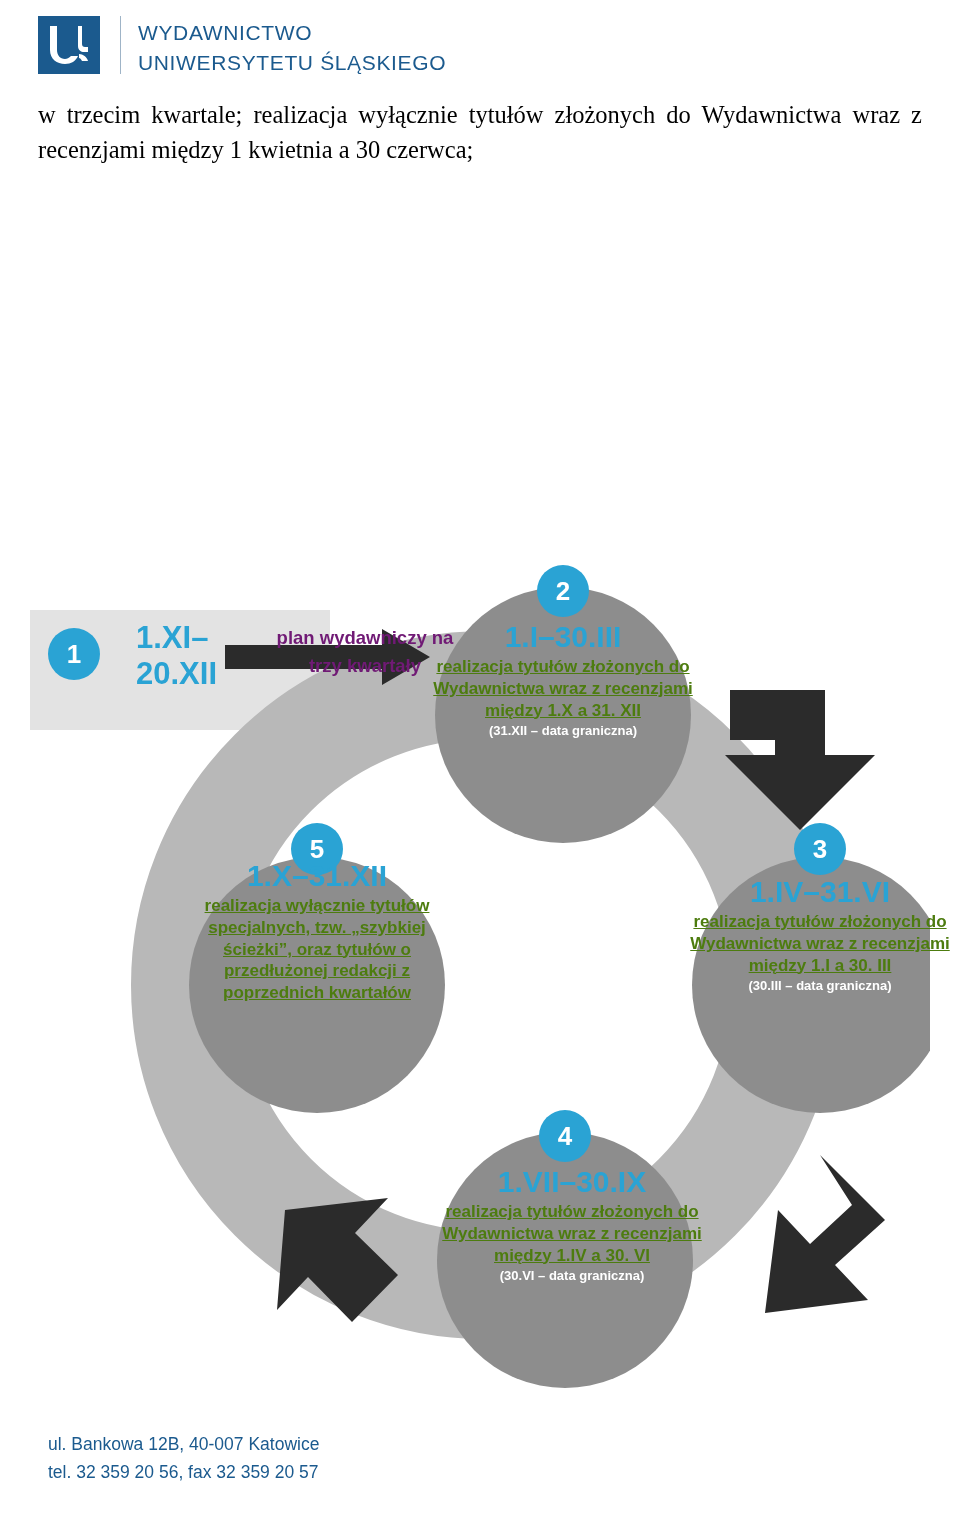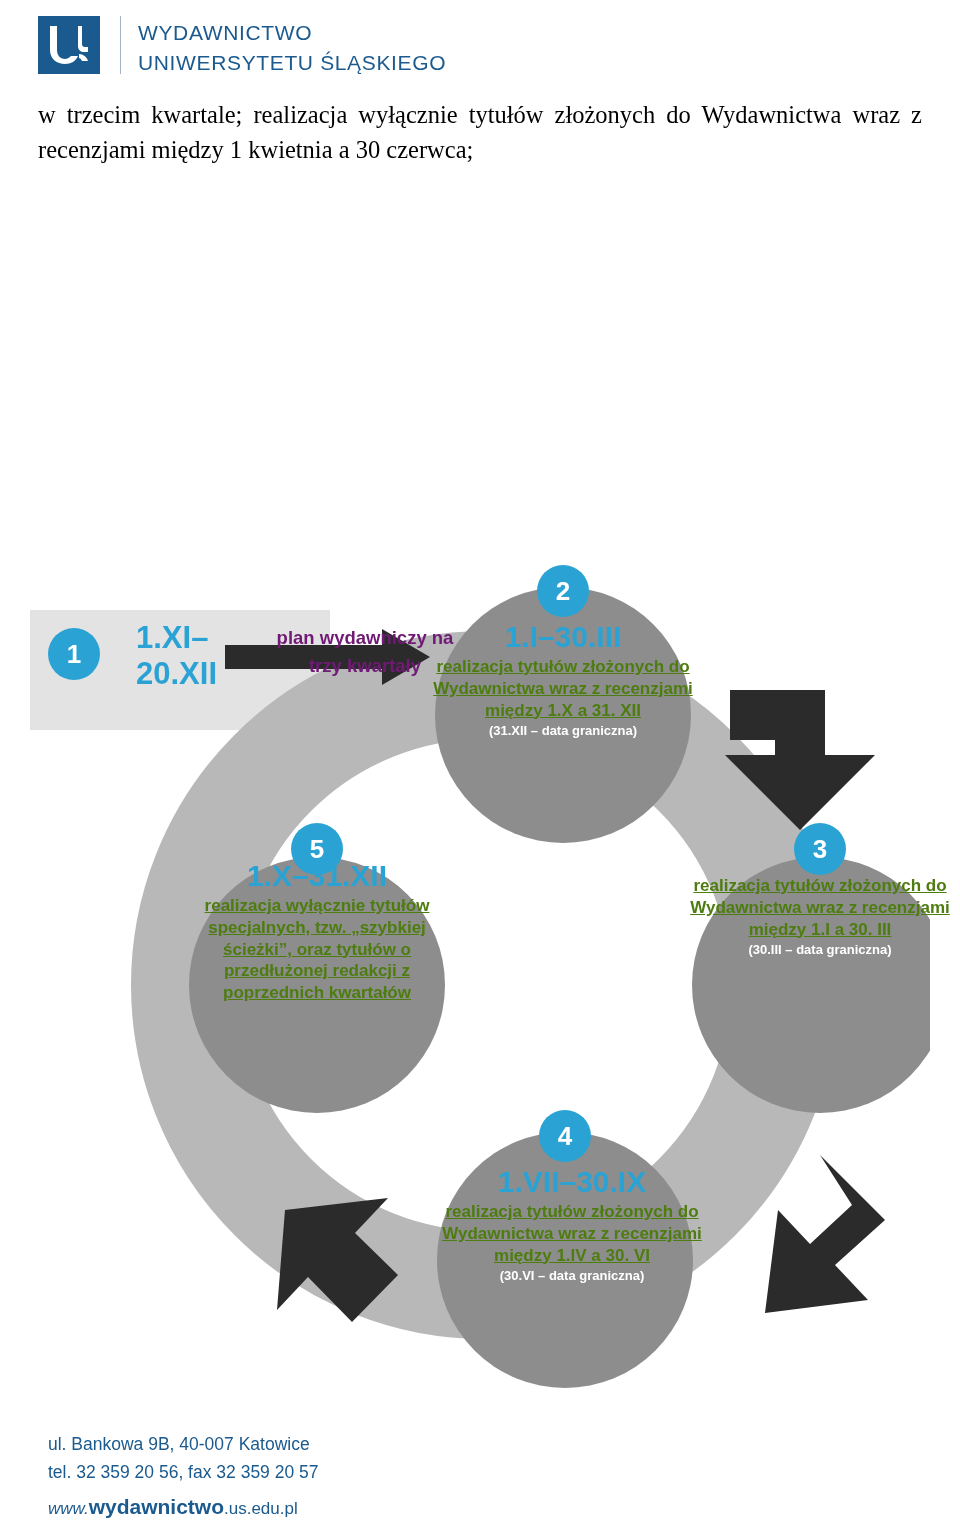--- a/index.html
+++ b/index.html
@@ -237,38 +237,36 @@
 
   <div class="badge" style="left:507px; top:0px;">2</div>
   <div class="node node2">
     <div class="title">1.I–30.III</div>
     <div class="body">realizacja tytułów złożonych do Wydawnictwa wraz z recenzjami między 1.X a 31. XII</div>
     <div class="note">(31.XII – data graniczna)</div>
   </div>
 
   <div class="badge" style="left:764px; top:258px;">3</div>
   <div class="node node3">
+    <div class="title">1.IV–31.VI</div>
     <div class="body">realizacja tytułów złożonych do Wydawnictwa wraz z recenzjami między 1.I a 30. III</div>
     <div class="note">(30.III – data graniczna)</div>
   </div>
 
   <div class="badge" style="left:509px; top:545px;">4</div>
   <div class="node node4">
     <div class="title">1.VII–30.IX</div>
     <div class="body">realizacja tytułów złożonych do Wydawnictwa wraz z recenzjami między 1.IV a 30. VI</div>
     <div class="note">(30.VI – data graniczna)</div>
   </div>
 
   <div class="badge" style="left:261px; top:258px;">5</div>
   <div class="node node5">
     <div class="title">1.X–31.XII</div>
     <div class="body">realizacja wyłącznie tytułów specjalnych, tzw. „szybkiej ścieżki”, oraz tytułów o przedłużonej redakcji z poprzednich kwartałów</div>
     <div class="note"></div>
   </div>
 </div>
 
 <div class="footer">
-  <div>ul. Bankowa 9B, 40-007 Katowice</div>
+  <div>ul. Bankowa 12B, 40-007 Katowice</div>
   <div>tel. 32 359 20 56, fax 32 359 20 57</div>
-  <div class="web">
-    <span class="w-www">www.</span><span class="w-main">wydawnictwo</span><span class="w-tail">.us.edu.pl</span>
-  </div>
 </div>
 
 </body></html>

